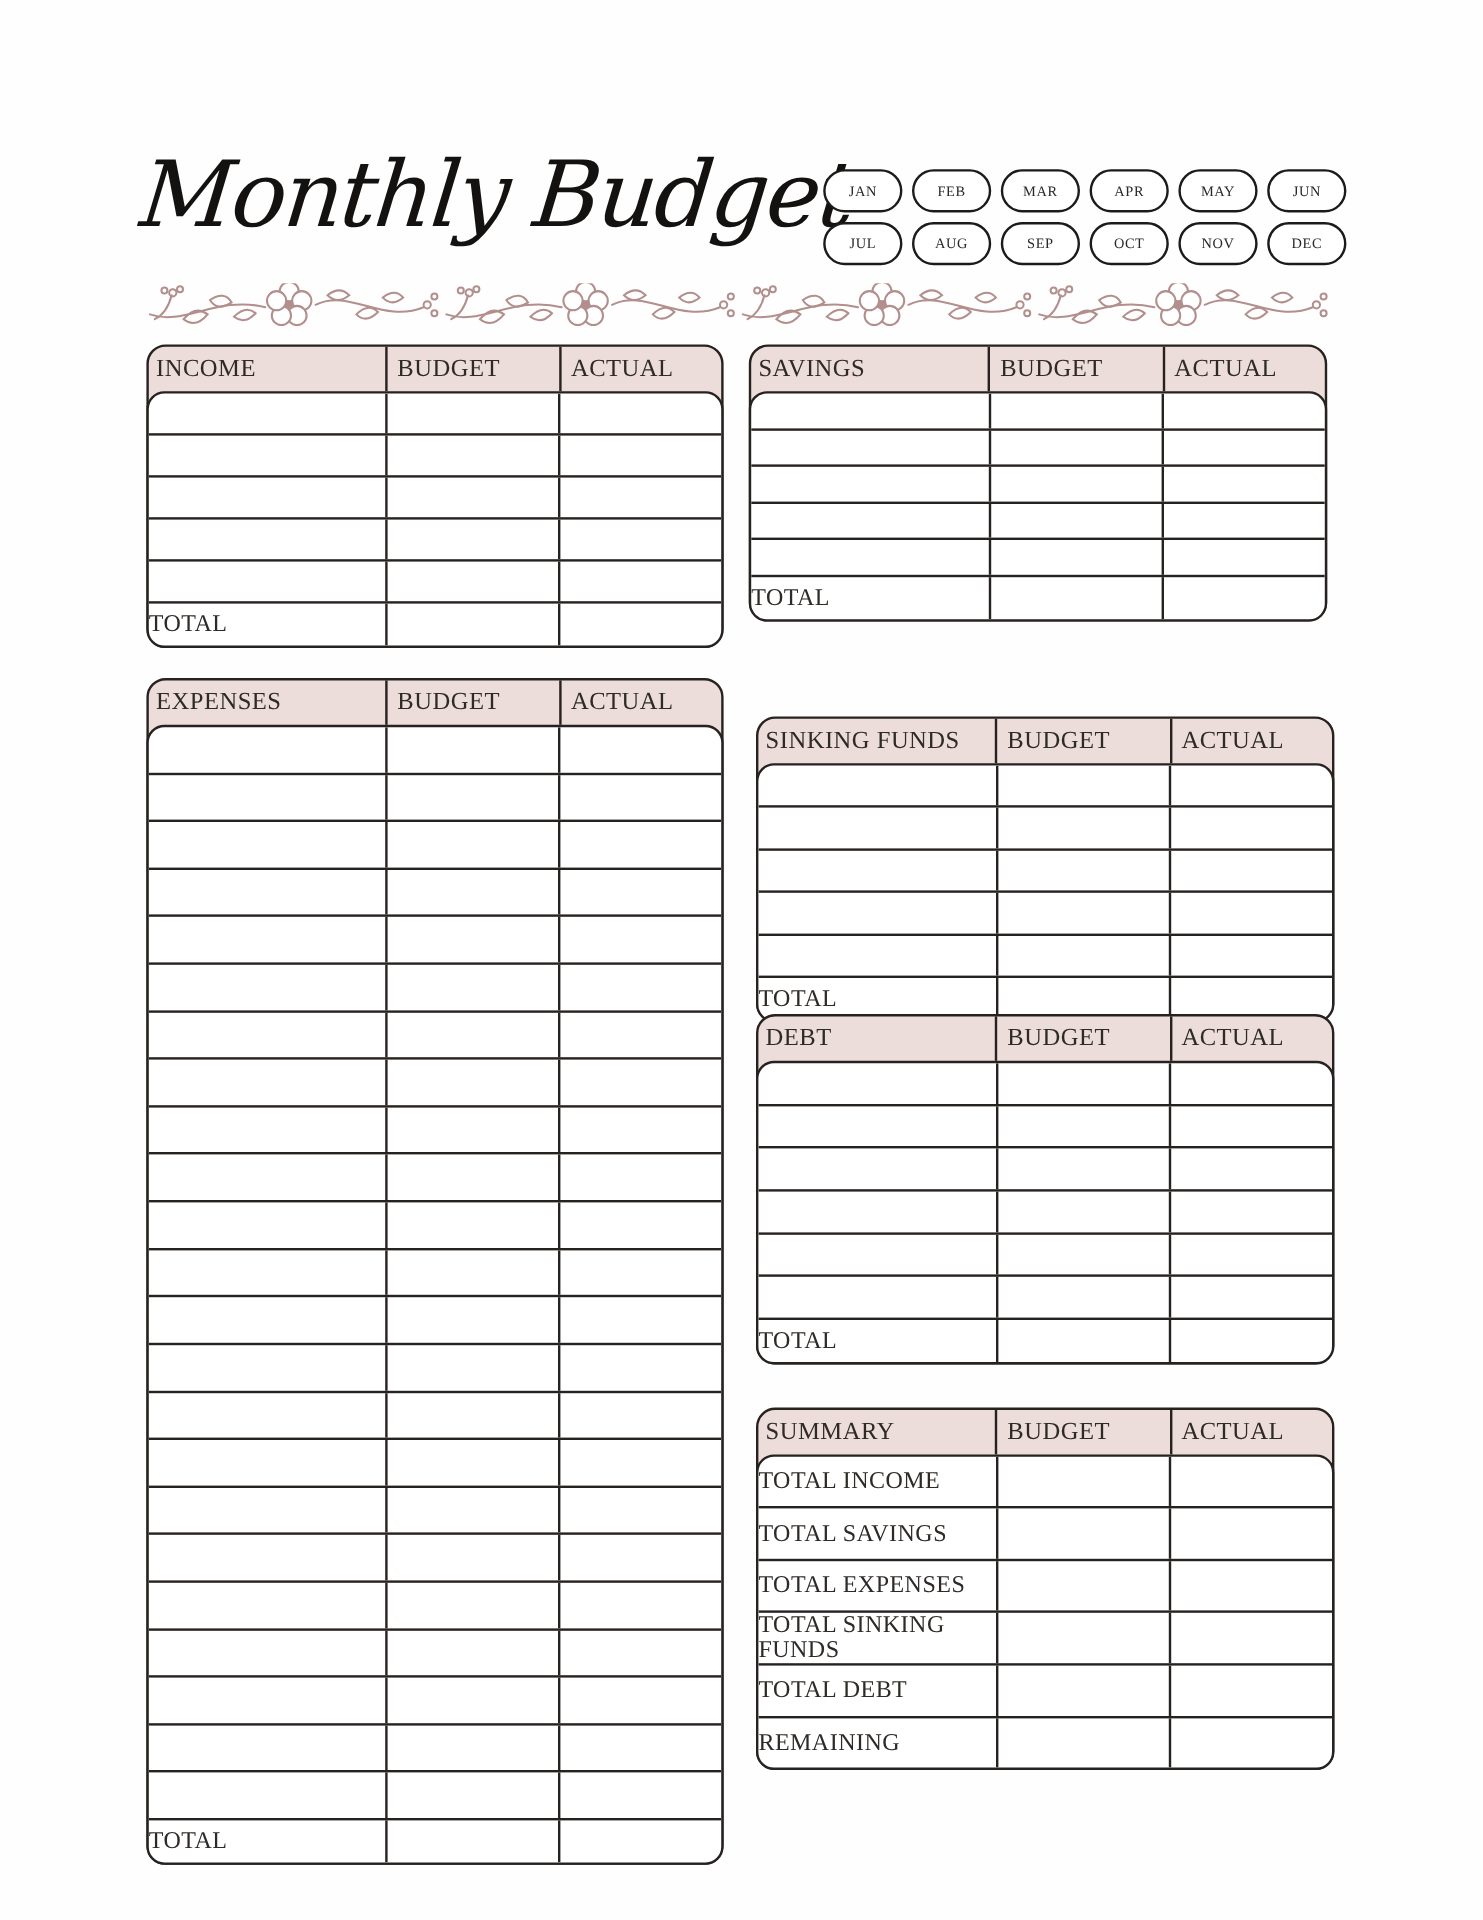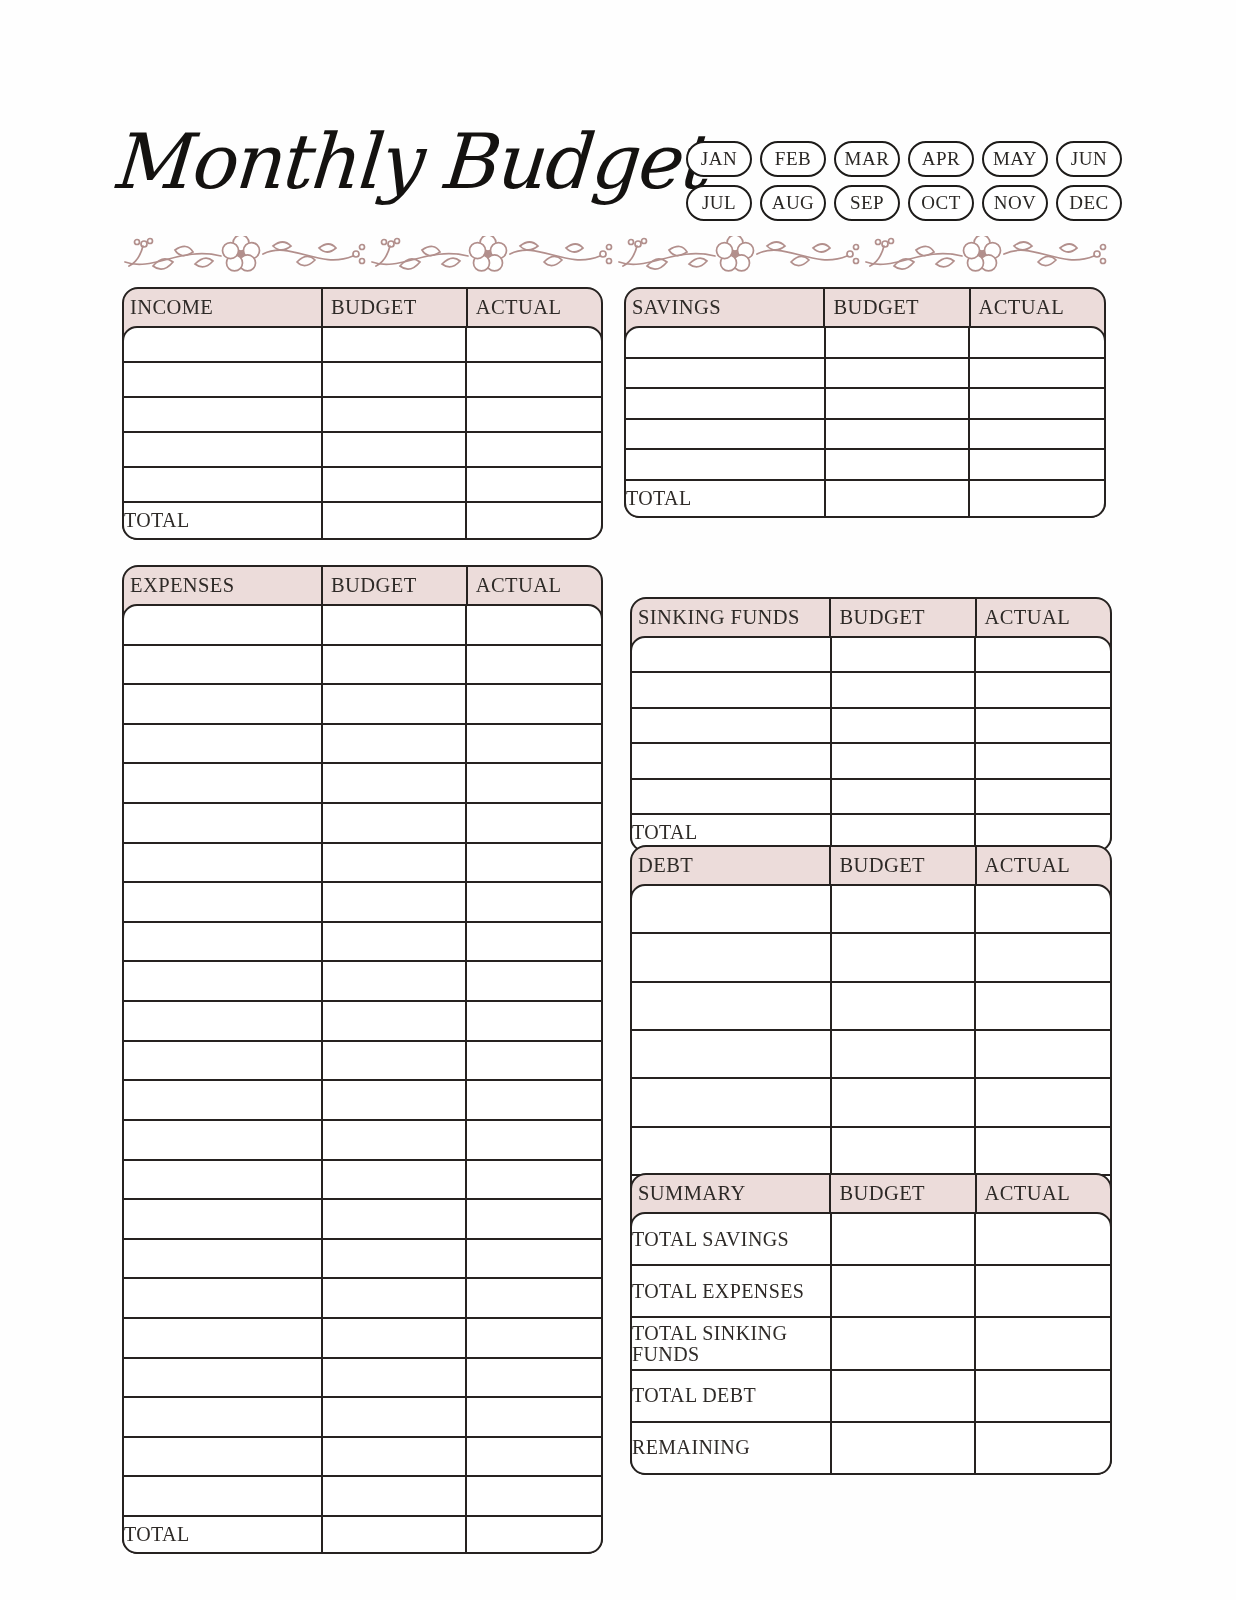--- a/index.html
+++ b/index.html
@@ -12,21 +12,21 @@
   html,body{margin:0;padding:0;background:#ffffff;}
   .page{position:relative;width:1236px;height:1600px;background:#fefefe;overflow:hidden;
         font-family:"Liberation Serif",serif;color:var(--text);}
   .title{position:absolute;left:118px;top:118px;width:560px;
          font-family:"DejaVu Serif",serif;font-style:italic;font-size:76px;line-height:1.15;
          letter-spacing:-2px;color:#141210;transform:skewX(-6deg);white-space:nowrap;}
   .months{position:absolute;left:686px;top:141px;display:grid;
           grid-template-columns:repeat(6,66px);grid-auto-rows:36px;column-gap:8px;row-gap:8px;}
   .pill{box-sizing:border-box;border:2px solid var(--pill-border);border-radius:18px;background:#fff;
         display:flex;align-items:center;justify-content:center;
-        font-family:"Liberation Serif",serif;font-size:19px;letter-spacing:0.5px;color:#2a2724;cursor:pointer;}
+        font-family:"Liberation Serif",serif;font-size:12px;letter-spacing:0.5px;color:#2a2724;cursor:pointer;}
   .divider{position:absolute;left:123px;top:236px;color:var(--divider-floral);}
 
   .card{position:absolute;box-sizing:border-box;display:flex;flex-direction:column;
         border:2px solid var(--table-border);border-radius:16px;background:var(--header-bg);}
   .card-head{flex:0 0 37px;display:flex;margin:0 -2px;}
   .hc{box-sizing:border-box;display:flex;align-items:center;padding-left:8px;
       font-size:20.5px;letter-spacing:0.4px;color:var(--text);}
   .c1{width:41.8%;}
   .c2{width:30.1%;}
   .c3{width:28.1%;}
@@ -38,21 +38,21 @@
   .row + .row{border-top:2px solid var(--table-border);}
   .cell{box-sizing:border-box;}
   .total-row{flex:0 0 35px;display:flex;border-top:2px solid var(--table-border);}
   .label-cell{display:flex;align-items:center;font-size:20px;letter-spacing:0.4px;line-height:1.05;}
   .sum-row .label-cell{padding-right:6px;}
 
   .card.income  {left:122px;top:287px;width:481px;height:253px;}
   .card.savings {left:624px;top:287px;width:482px;height:231px;}
   .card.expenses{left:122px;top:565px;width:481px;height:989px;}
   .card.sinking {left:630px;top:597px;width:482px;height:255px;}
-  .card.debt    {left:630px;top:845px;width:482px;height:368px;justify-content:center;}
+  .card.debt    {left:630px;top:845px;width:482px;height:292px;justify-content:center;}
   .card.summary {left:630px;top:1173px;width:482px;height:302px;}
 </style>
 </head>
 <body>
 
 <div class="page">
 
   <div class="title">Monthly Budget</div>
 
   <div class="months">
@@ -408,20 +408,25 @@
   </div>
 
   <div class="card summary">
     <div class="card-head">
       <div class="hc c1">SUMMARY</div>
       <div class="hc c2">BUDGET</div>
       <div class="hc c3">ACTUAL</div>
     </div>
     <div class="card-body">
       <div class="rows">
+        <div class="row sum-row">
+          <div class="cell c1 label-cell">TOTAL INCOME</div>
+          <div class="cell c2"></div>
+          <div class="cell c3"></div>
+        </div>
       <div class="row sum-row">
           <div class="cell c1 label-cell">TOTAL SAVINGS</div>
           <div class="cell c2"></div>
           <div class="cell c3"></div>
         </div>
           <div class="row sum-row">
           <div class="cell c1 label-cell">TOTAL EXPENSES</div>
           <div class="cell c2"></div>
           <div class="cell c3"></div>
         </div>

